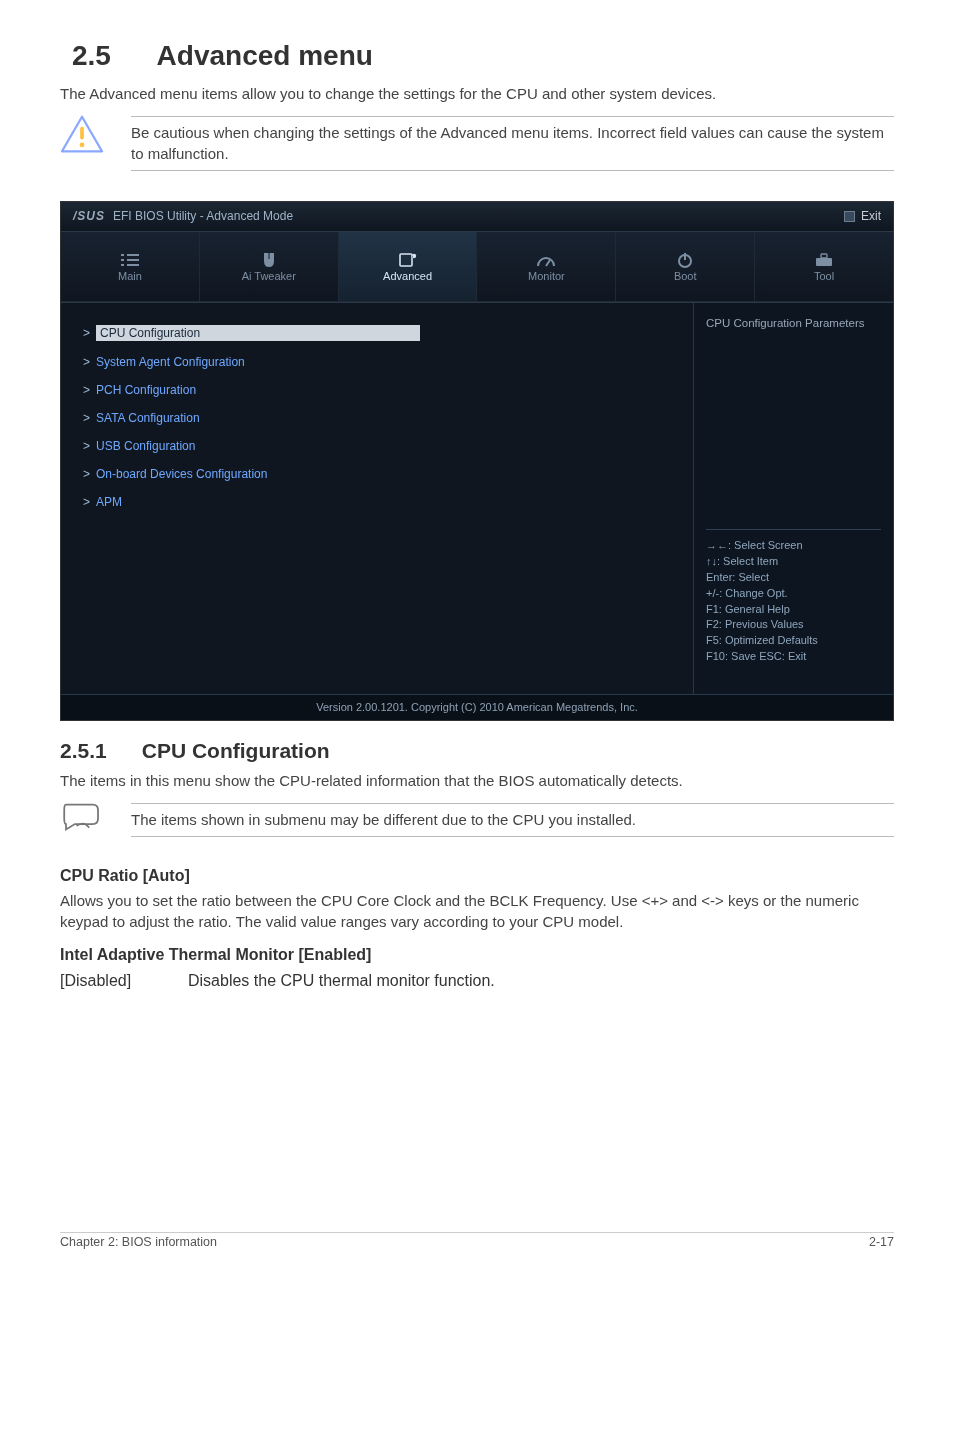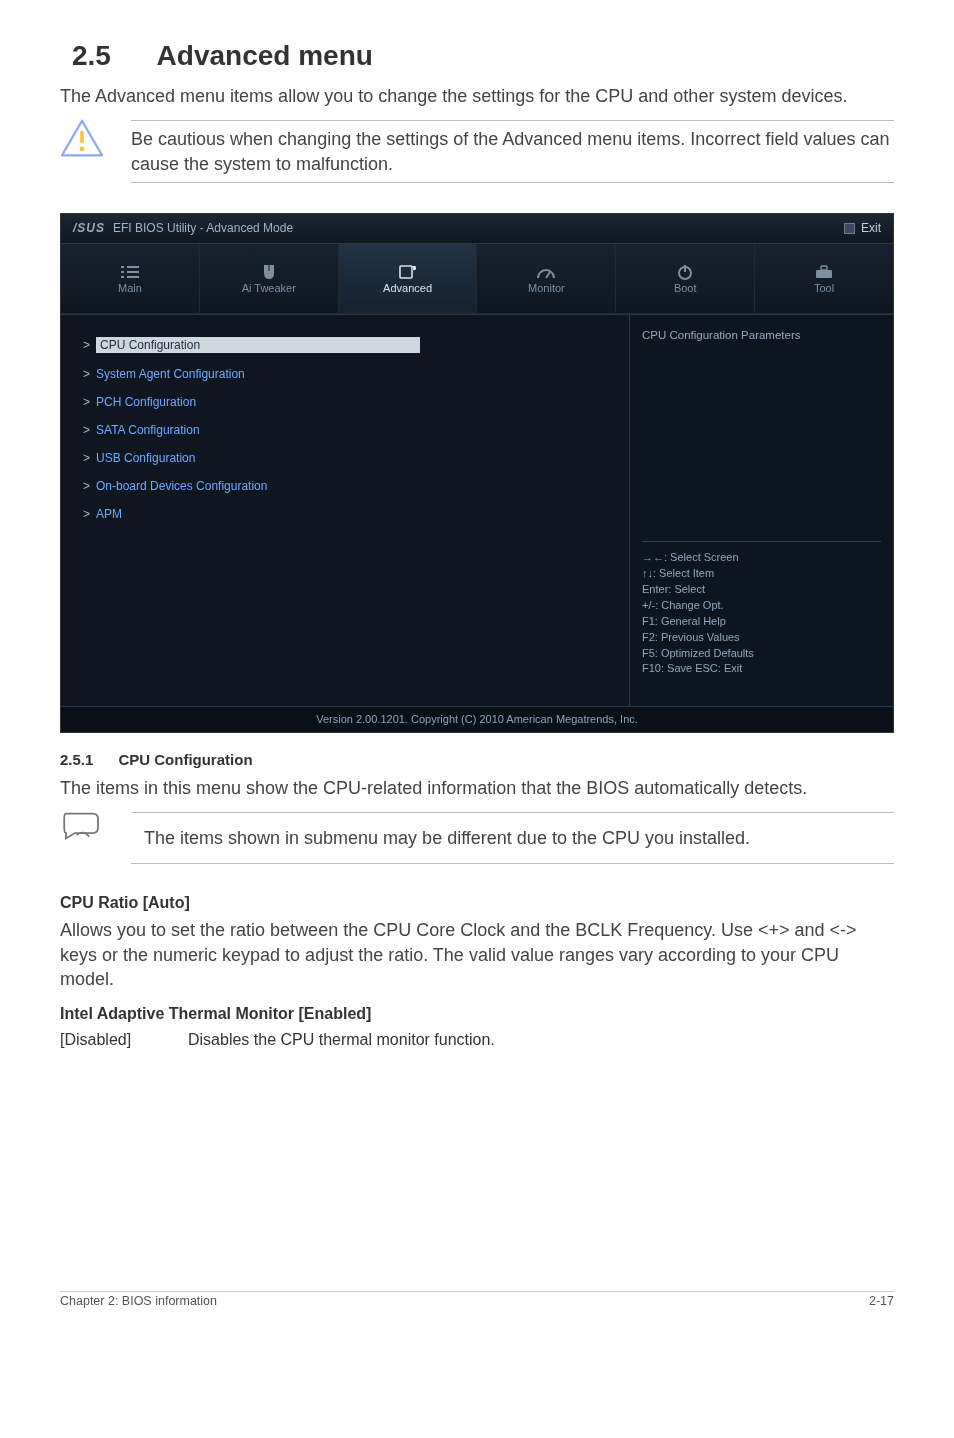--- a/index.html
+++ b/index.html
@@ -1,20 +1,20 @@
 <!DOCTYPE html>
 <html><head>
   <meta charset="utf-8">
   <style>
     * { margin: 0; padding: 0; box-sizing: border-box; }
     body { font-family: Arial, Helvetica, sans-serif; background: #fff; color: #333; width: 954px; }
     .page { padding: 40px 60px; }
     .h1 { font-size: 28px; font-weight: bold; margin-bottom: 12px; margin-left: 12px; }
-    .p  { font-size: 18px; line-height: 1.35; margin-bottom: 10px; color: #444; }
-    .h2 { font-size: 15px; font-weight: bold; margin: 18px 0 8px 0; }
+    .p  { font-size: 15px; line-height: 1.35; margin-bottom: 10px; color: #444; }
+    .h2 { font-size: 21px; font-weight: bold; margin: 18px 0 8px 0; }
     .h3 { font-size: 16px; font-weight: bold; margin: 14px 0 6px 0; }
 
     hr.top    { border: none; border-top: 1px solid #bbb; margin: 0 0 6px 0; }
     hr.bottom { border: none; border-top: 1px solid #bbb; margin: 6px 0 12px 0; }
 
     .callout { display: flex; gap: 27px; align-items: flex-start; margin: 10px 0 18px 0; }
     .callout-icon { flex: 0 0 44px; }
     .callout-body { flex: 1; padding-top: 2px; }
 
     .warning-icon svg { width: 44px; height: 40px; }
@@ -55,21 +55,21 @@
     }
     .tab .ico { width: 22px; height: 20px; display: flex; align-items: center; justify-content: center; }
     .tab .lbl { font-size: 11px; }
 
     .bios-body {
       position: absolute; top: 100px; bottom: 26px; left: 0; right: 0;
       display: flex; background: #0f1620;
       border-top: 1px solid #2b3846;
     }
     .bios-left  { flex: 1; padding: 18px 10px 10px 22px; }
-    .bios-right { width: 264px; border-left: 1px solid #26384c; padding: 14px 12px; background: #0d1520; }
+    .bios-right { width: 200px; border-left: 1px solid #26384c; padding: 14px 12px; background: #0d1520; }
 
     .menu-item {
       display: flex; align-items: center; gap: 6px;
       color: #6fa8ff; font-size: 12px; padding: 4px 0 10px 0;
       cursor: pointer;
     }
     .menu-item .gt { color: #9eb9d6; }
     .menu-item.sel .text {
       background: #cfd6de; color: #1a2a3c;
       padding: 1px 220px 1px 4px;
@@ -260,21 +260,21 @@
 
   <div class="callout">
     <div class="callout-icon note-icon">
       <svg viewBox="0 0 48 36">
         <path d="M6 4 H36 Q42 4 42 10 V20 Q42 26 36 26 H16 L6 32 V26 Q4 26 4 20 V10 Q4 4 6 4 Z" fill="none" stroke="#777" stroke-width="2"></path>
         <path d="M32 30 Q26 22 18 28" fill="none" stroke="#777" stroke-width="2"></path>
       </svg>
     </div>
     <div class="callout-body">
       <hr class="top">
-      <div class="p" style="margin:13px;">The items shown in submenu may be different due to the CPU you installed.</div>
+      <div class="p" style="margin:0;">The items shown in submenu may be different due to the CPU you installed.</div>
       <hr class="bottom">
     </div>
   </div>
 
   <div class="h3">CPU Ratio [Auto]</div>
   <div class="p">Allows you to set the ratio between the CPU Core Clock and the BCLK Frequency. Use &lt;+&gt; and &lt;-&gt; keys or the numeric keypad to adjust the ratio. The valid value ranges vary according to your CPU model.</div>
 
   <div class="h3">Intel Adaptive Thermal Monitor [Enabled]</div>
   <div class="opt-table">
     <div class="opt-row">

